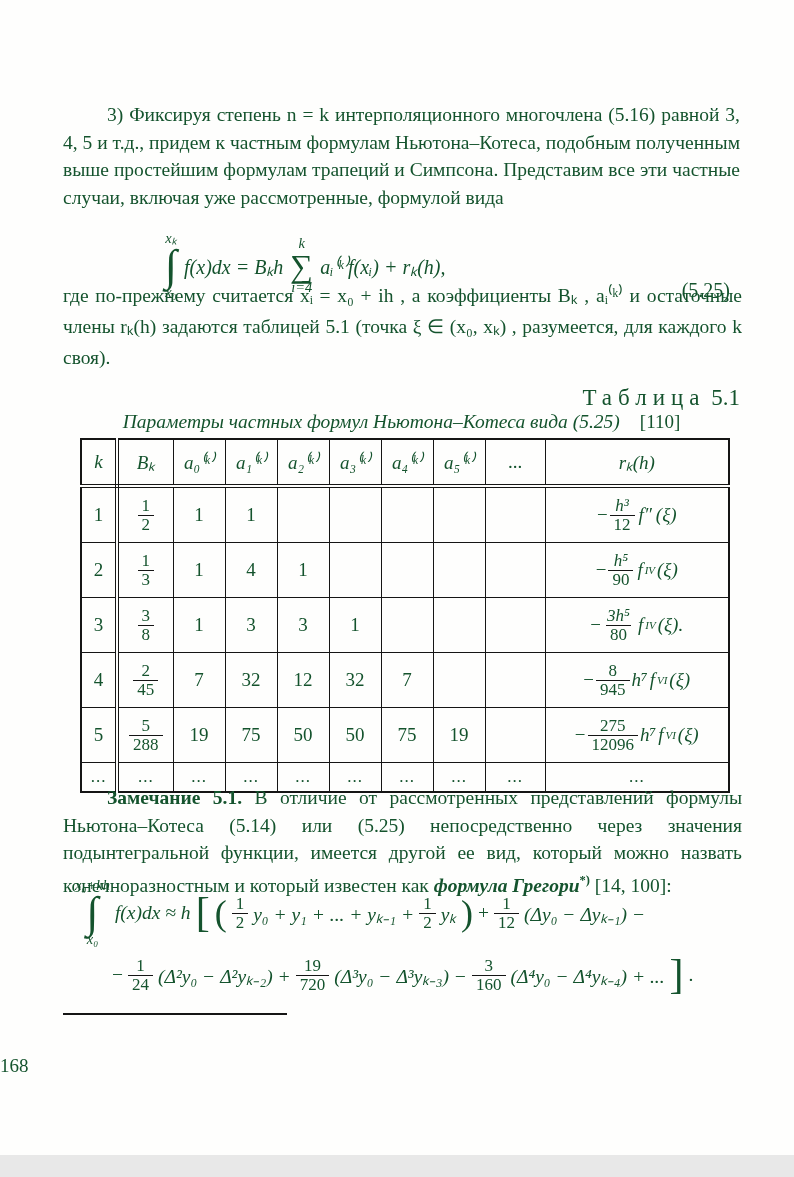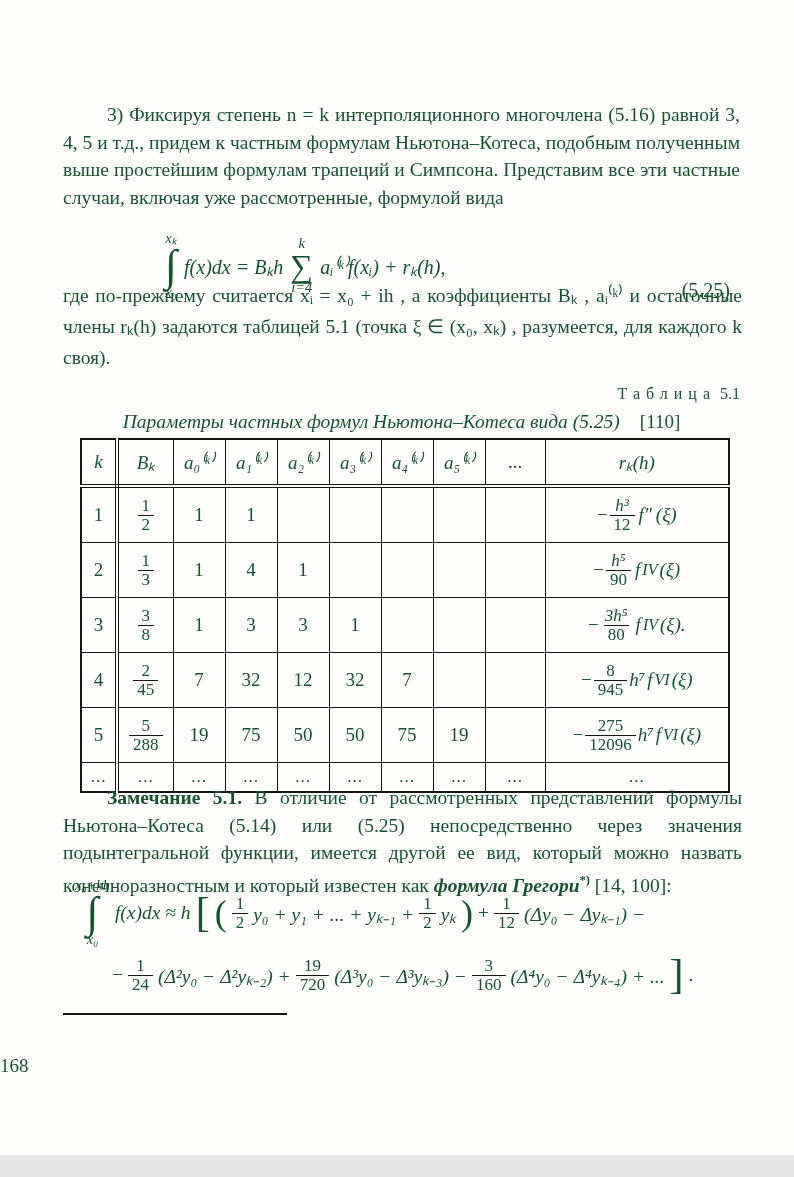--- a/index.html
+++ b/index.html
@@ -29,21 +29,21 @@
   table.nc{border-collapse:collapse;table-layout:fixed;}
   table.nc td,table.nc th{border:1.7px solid #151515;text-align:center;vertical-align:middle;
         font-size:19px;font-weight:normal;padding:2px 1px;}
   table.nc{border:2.5px solid #151515;}
   table.nc th{height:40px;}
   table.nc tr.datarow td{height:50px;}
   table.nc tr.dotsrow td{height:24px;font-size:17px;letter-spacing:1px;}
   table.nc th.kcol,table.nc td.kcol{border-right:4px double #151515;}
   table.nc tr.hdr th{border-bottom:4px double #151515;}
   .rem{display:inline-flex;align-items:center;gap:2px;justify-content:center;}
-  .rem sup{font-size:16px;}
+  .rem sup{font-size:11px;}
   .cap-it{font-style:italic;font-size:19.5px;}
   .spaced{letter-spacing:6px;}
   sup.note{font-size:12.5px;vertical-align:super;}
   .fnrule{background:#151515;height:2px;}
   .fn-txt{font-size:18px;}
 </style>
 </head>
 <body>
 
 <div class="page">
@@ -62,21 +62,21 @@
       <span class="lim it">k</span>
       <span class="sumsign">∑</span>
       <span class="lim it">i=4</span>
     </span>
     <span class="it">aᵢ⁽ᵏ⁾f(xᵢ) + rₖ(h),</span>
     <span class="eqnum">(5.25)</span>
   </div>
 
   <div class="abs just body-txt" style="left:63px;top:280px;width:679px;line-height:31px;">где по-прежнему считается  xᵢ = x₀ + ih ,  а коэффициенты  Bₖ ,  aᵢ⁽ᵏ⁾  и остаточные члены  rₖ(h)  задаются таблицей 5.1 (точка ξ ∈ (x₀, xₖ) , разумеется, для каждого  k  своя).</div>
 
-  <div class="abs" style="left:63px;top:385px;width:677px;text-align:right;font-size:16px;">
+  <div class="abs" style="left:63px;top:385px;width:677px;text-align:right;font-size:23px;">
     <span class="spaced">Таблица</span>
     <span>5.1</span>
   </div>
 
   <div class="abs" style="left:63px;top:411px;width:677px;text-align:center;">
     <span class="cap-it">Параметры частных формул Ньютона–Котеса вида (5.25)</span>
     <span style="margin-left:16px;font-size:19px;">[110]</span>
   </div>
 
   <table class="nc abs" style="left:80px;top:438px;width:648px;">

